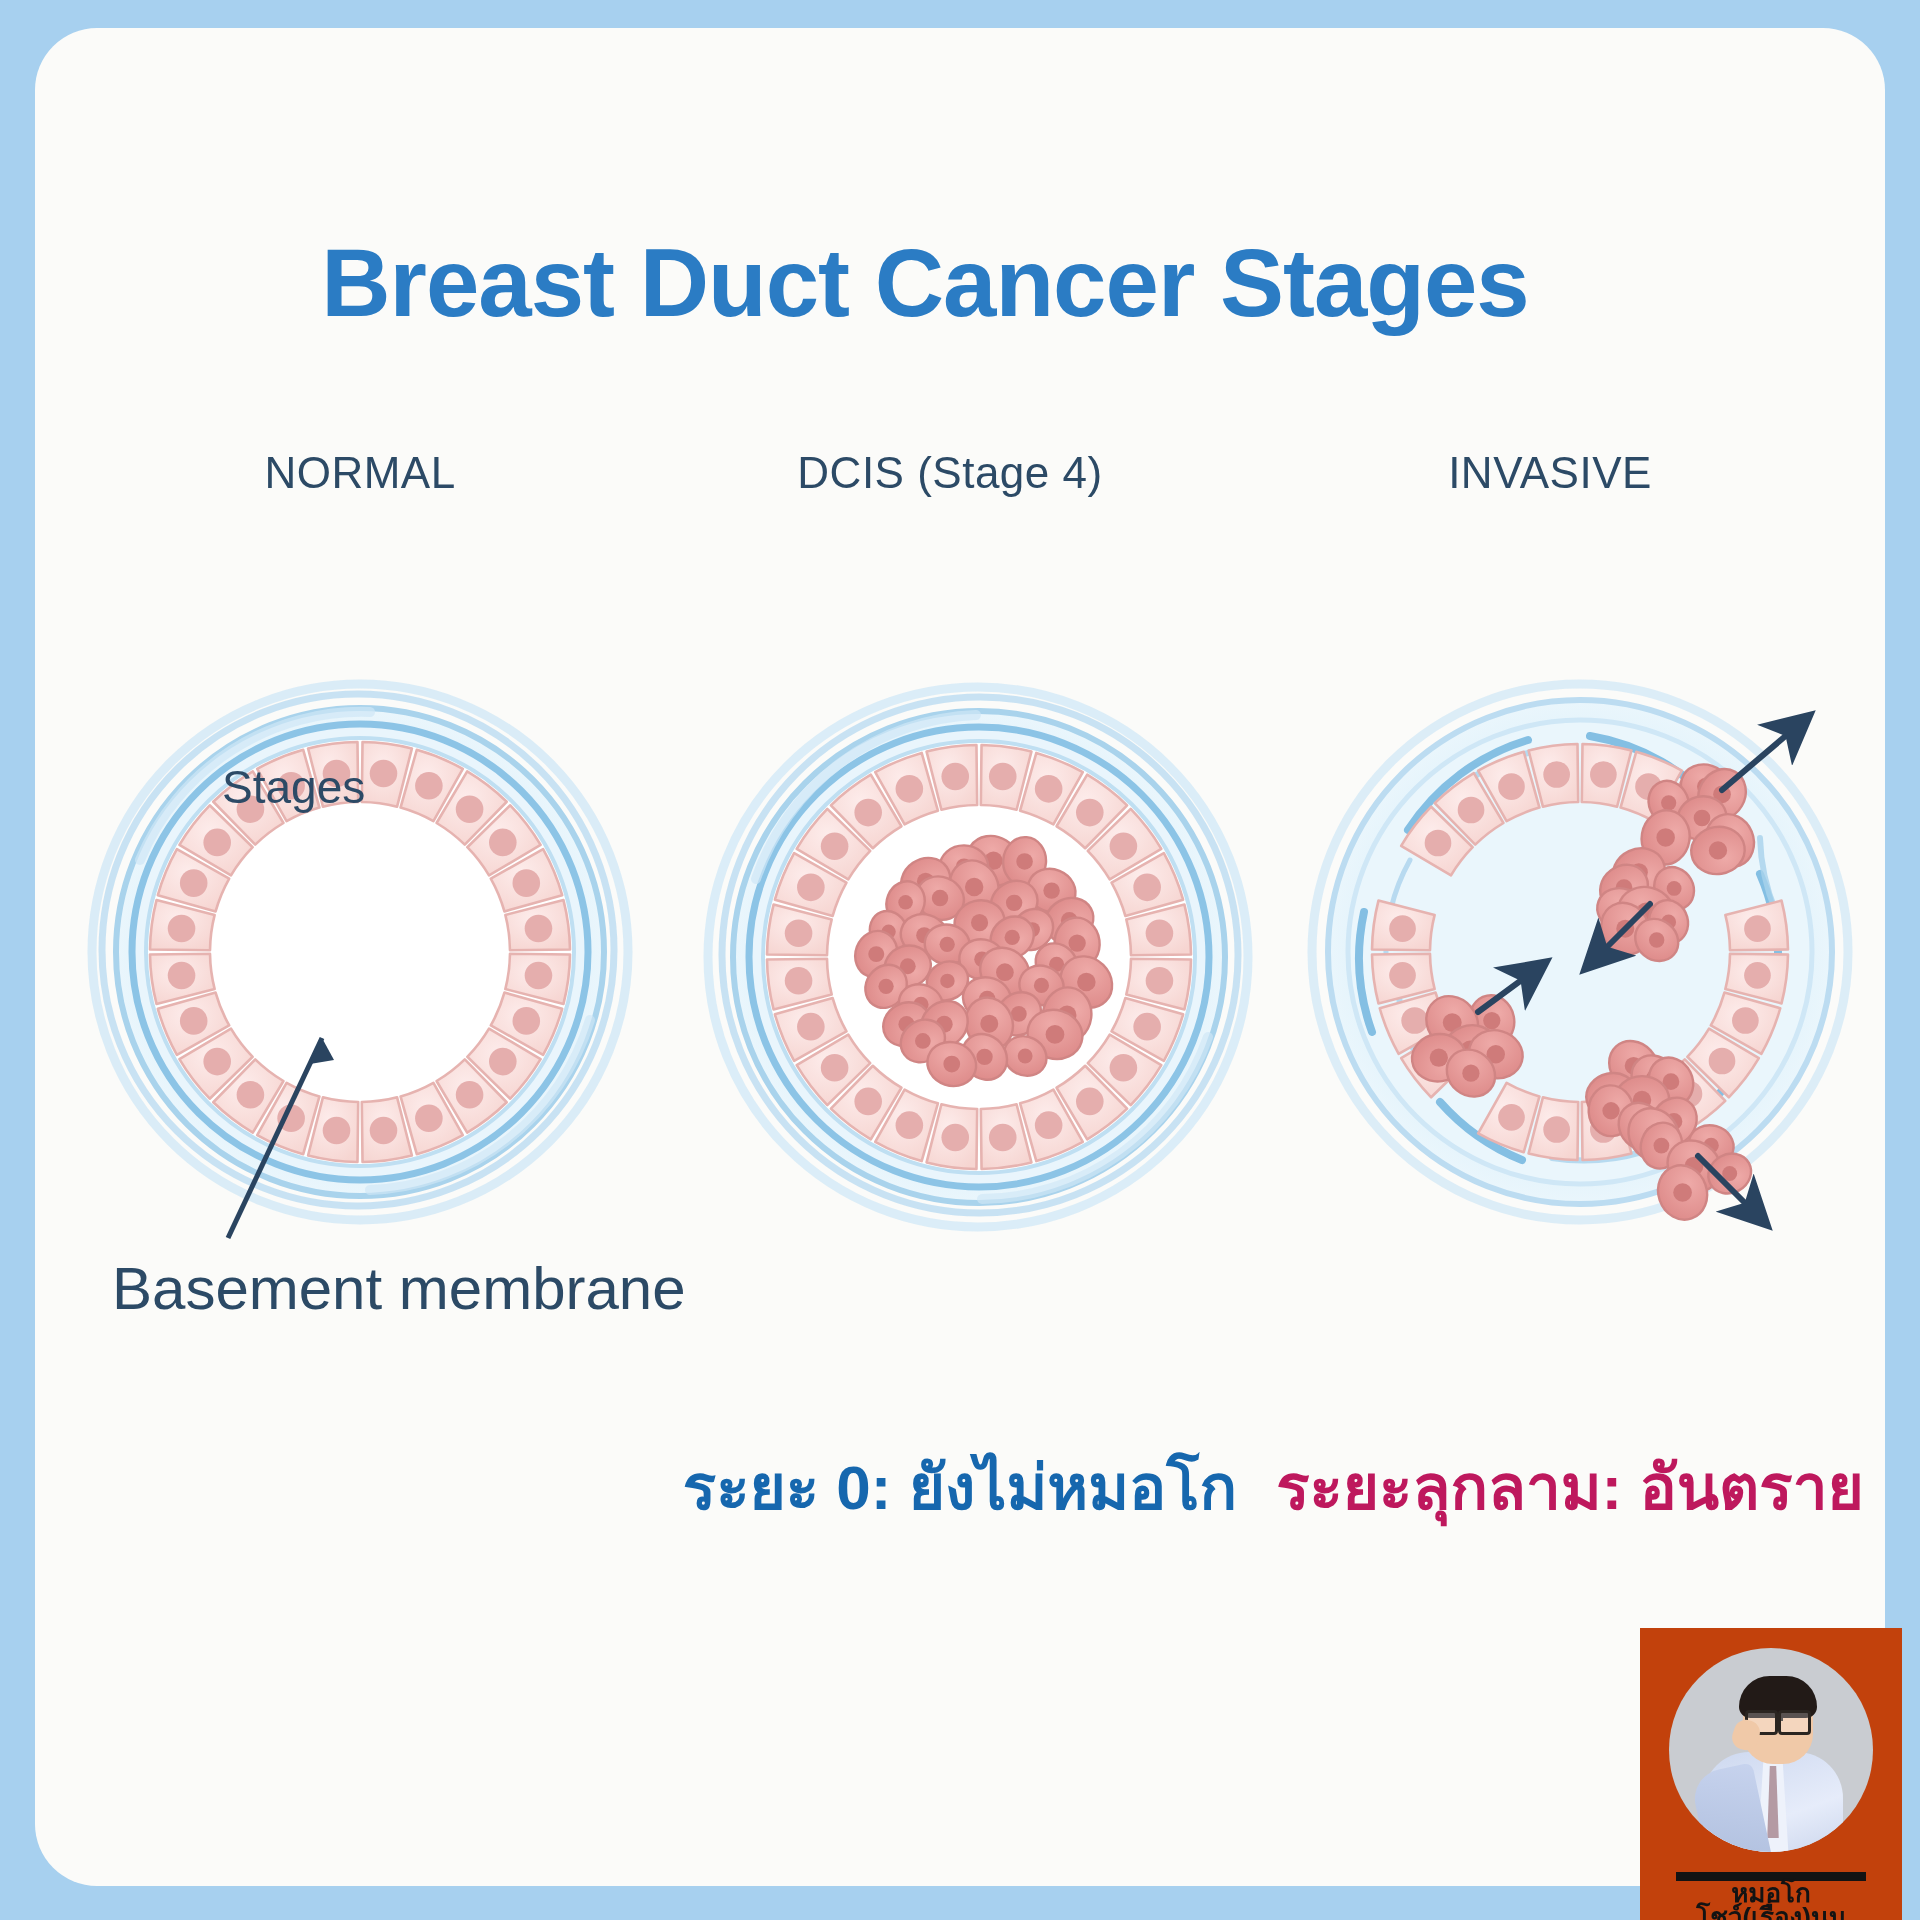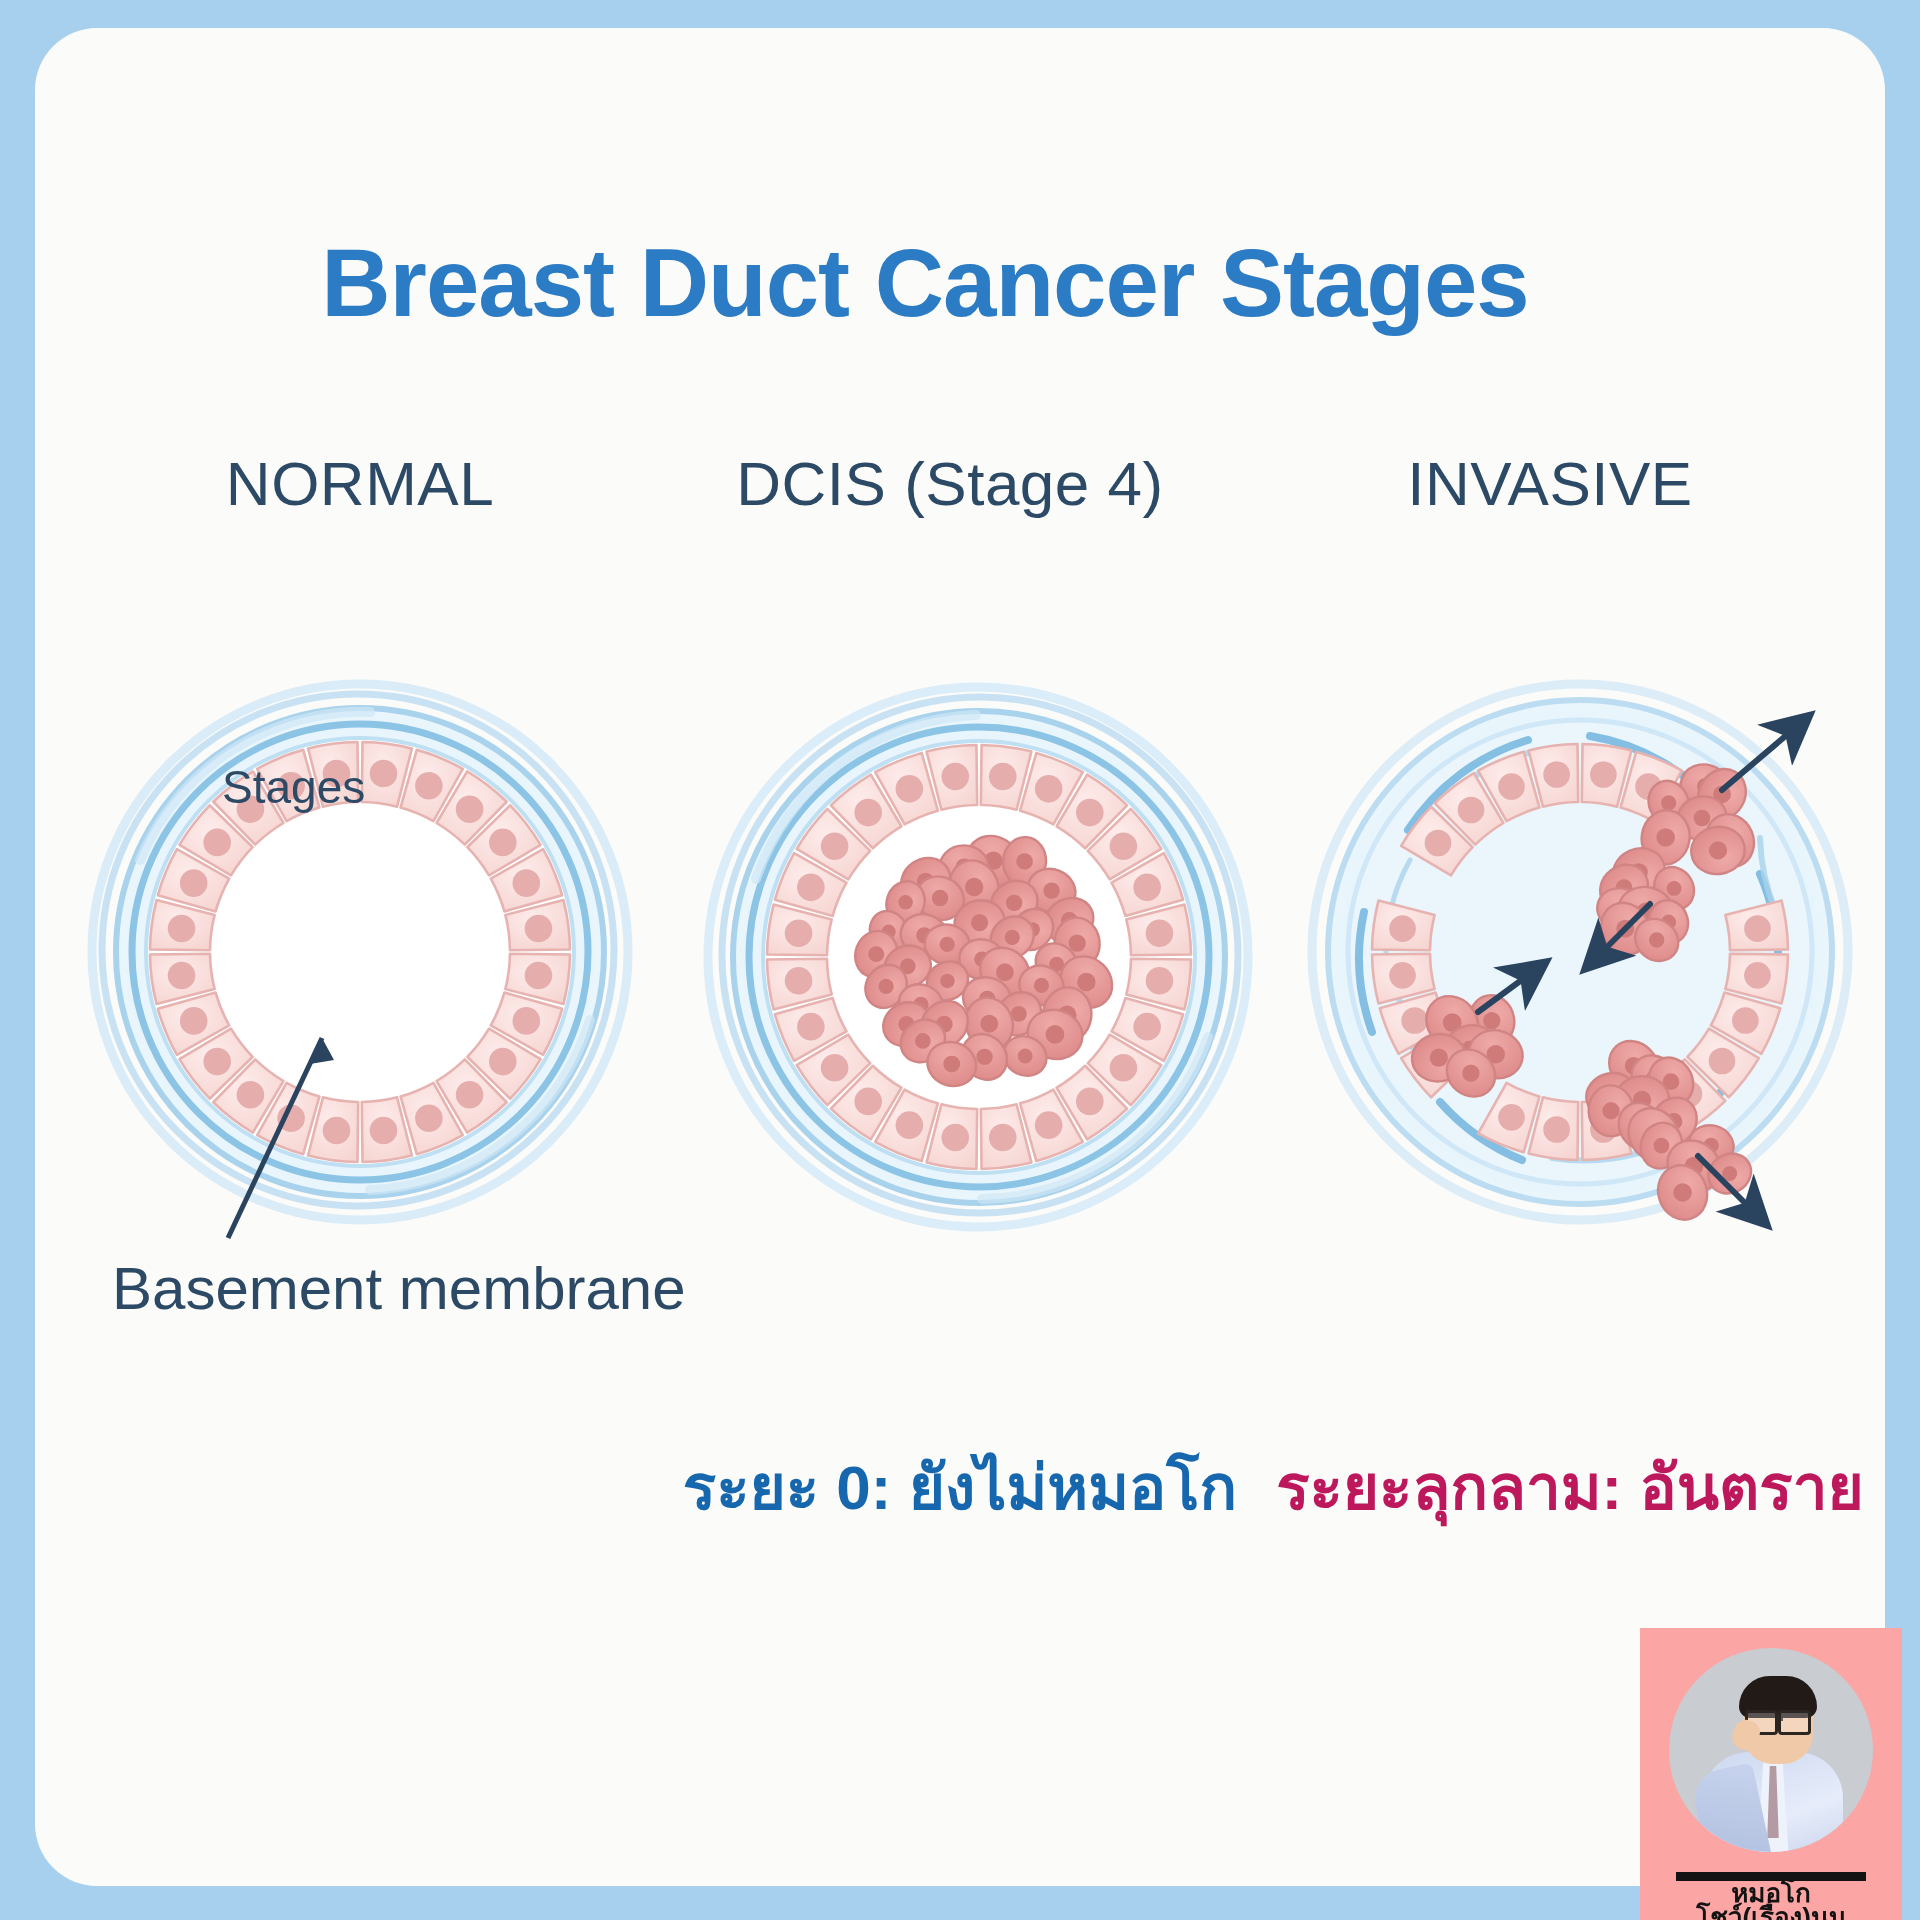--- a/index.html
+++ b/index.html
@@ -21,21 +21,21 @@
     text-align:center;
     font-family:"Liberation Sans Narrow","Liberation Sans",sans-serif;
     font-size:96px;font-weight:700;letter-spacing:-1px;
     color:#2b7cc4;
     white-space:nowrap;
   }
 
   .panel-label{
     position:absolute;top:448px;
     text-align:center;
-    font-size:62px;font-weight:400;letter-spacing:.5px;
+    font-size:44px;font-weight:400;letter-spacing:.5px;
     color:#2c4a66;
     white-space:nowrap;
   }
   #lab-normal{left:60px;width:600px;}
   #lab-dcis{left:640px;width:620px;}
   #lab-invasive{left:1250px;width:600px;}
 
   .duct{position:absolute;width:580px;height:580px;}
   #duct-normal{left:70px;top:660px;}
   #duct-dcis{left:690px;top:665px;}
@@ -54,21 +54,21 @@
     position:absolute;
     font-family:"Liberation Sans Narrow","Liberation Sans",sans-serif;
     color:#2c4a66;white-space:nowrap;
   }
   #ann-lumen{left:222px;top:760px;font-size:46px;}
   #ann-bm{left:112px;top:1254px;font-size:60px;}
 
   
   .badge{
     position:absolute;left:1640px;top:1628px;width:262px;height:292px;
-    background:#fca5a5;overflow:hidden;
+    background:#c2410c;overflow:hidden;
   }
   .badge-photo{
     position:absolute;left:29px;top:20px;width:204px;height:204px;
     border-radius:50%;
     background:#c9ccd1;
     overflow:hidden;
   }
   .ph-body{
     position:absolute;left:34px;top:104px;width:140px;height:120px;
     background:linear-gradient(160deg,#cdd8ef 0%,#e6ecfa 55%,#c3cfe8 100%);

